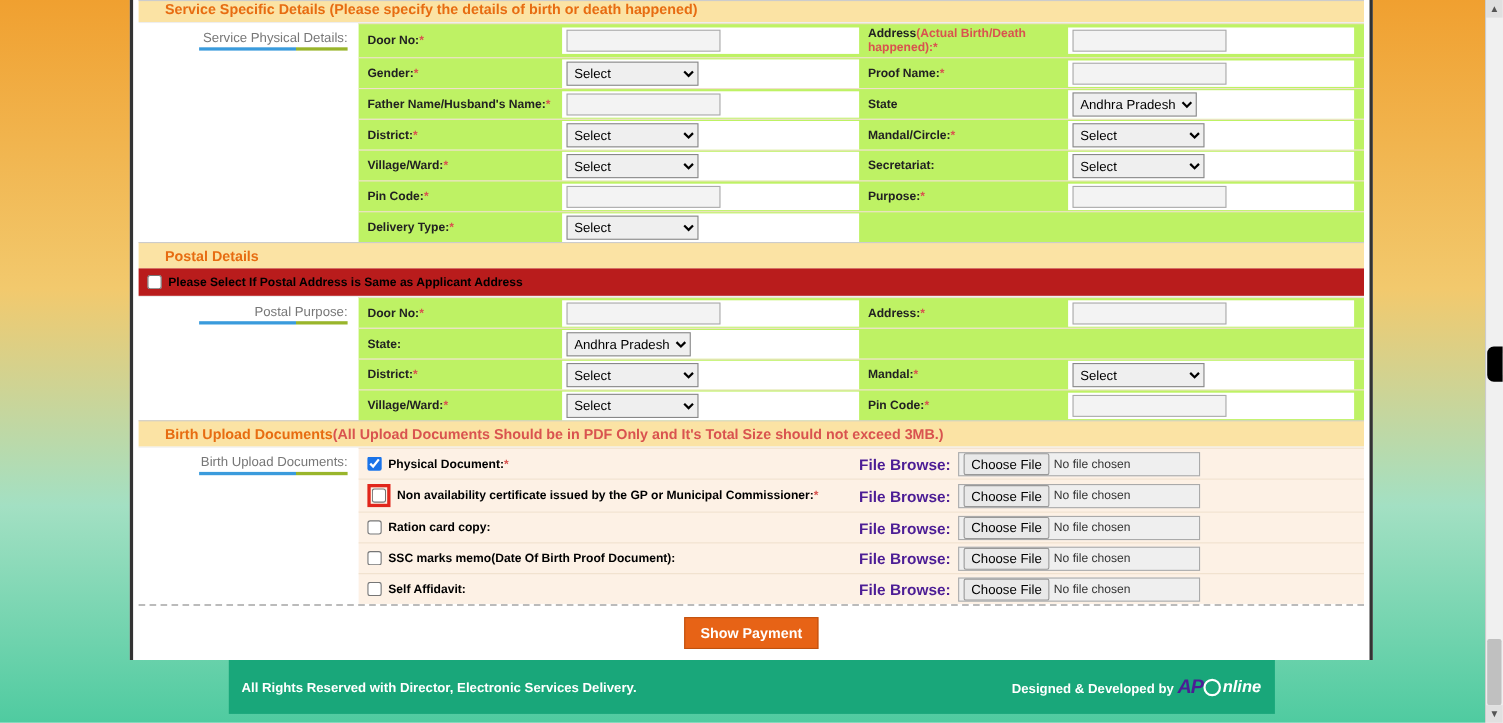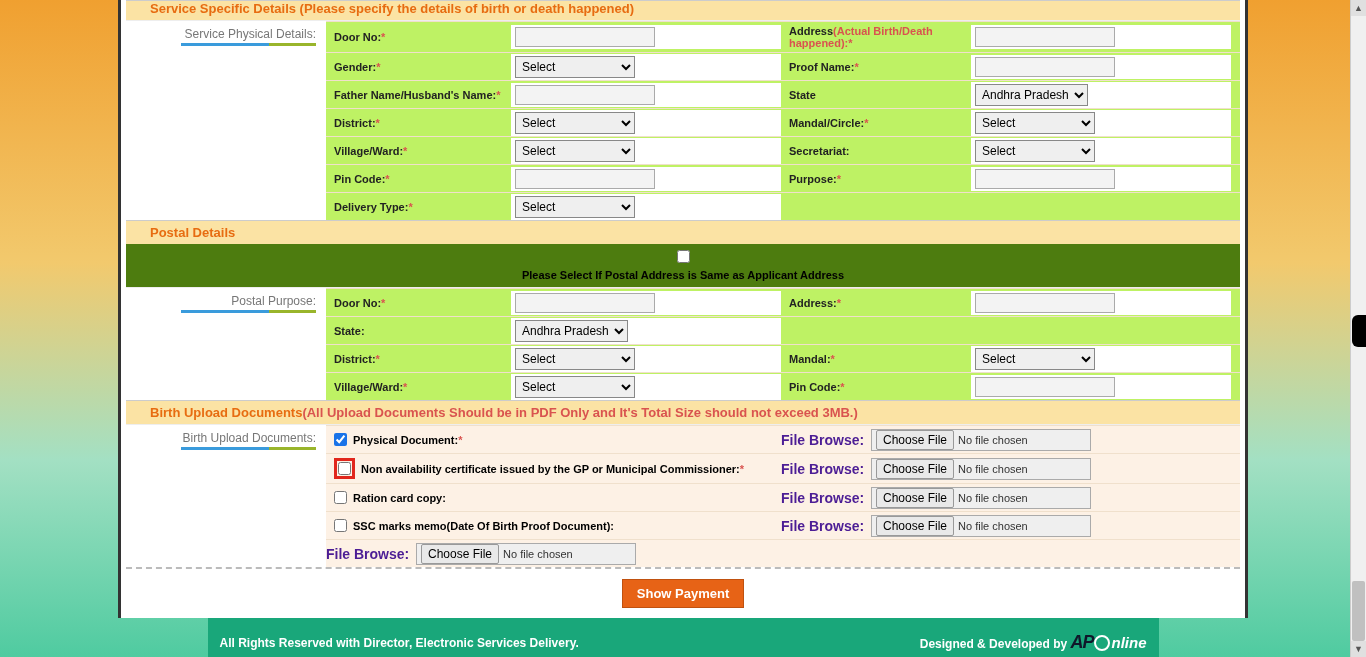--- a/index.html
+++ b/index.html
@@ -95,27 +95,26 @@
   select {
     height: 22px;
     border: 1px solid #888;
     background: #efefef;
     font-size: 12px;
     padding: 0 2px;
   }
   select.wide { width: 120px; }
   .checkbox-row {
     padding: 6px 8px;
-    background: #4d7c0f;
+    background: #b91c1c;
     display: flex;
     align-items: center;
     gap: 6px;
     font-weight: bold;
     font-size: 11px;
-    flex-direction: column;
   }
   .doc-line {
     display: flex;
     align-items: center;
     background: #fdf1e5;
     border-top: 1px solid #f0e0cc;
     min-height: 28px;
   }
   .doc-check {
     width: 455px;
@@ -193,21 +192,21 @@
   }
   .aponline-logo {
     display: inline-flex;
     align-items: center;
     font-style: italic;
     font-family: Arial, sans-serif;
   }
   .aponline-logo .ap {
     font-weight: 900;
     font-size: 18px;
-    color: #0f172a;
+    color: #4c1d95;
     letter-spacing: -1px;
     text-align: right;
   }
   .aponline-logo .oval {
     display: inline-block;
     width: 16px;
     height: 16px;
     border: 2px solid #fff;
     border-radius: 50%;
     margin: 0 1px;
@@ -427,20 +426,24 @@
           <div class="doc-browse-label">File Browse:</div>
           <div class="doc-browse">
             <div class="file-widget">
               <button class="choose-btn">Choose File</button>
               <span class="file-status">No file chosen</span>
             </div>
           </div>
         </div>
 
         <div class="doc-line">
+          <div class="doc-check">
+            <input type="checkbox" style="">
+            <span>Self Affidavit:</span>
+          </div>
           <div class="doc-browse-label">File Browse:</div>
           <div class="doc-browse">
             <div class="file-widget">
               <button class="choose-btn">Choose File</button>
               <span class="file-status">No file chosen</span>
             </div>
           </div>
         </div>
       </div>
     </div>

